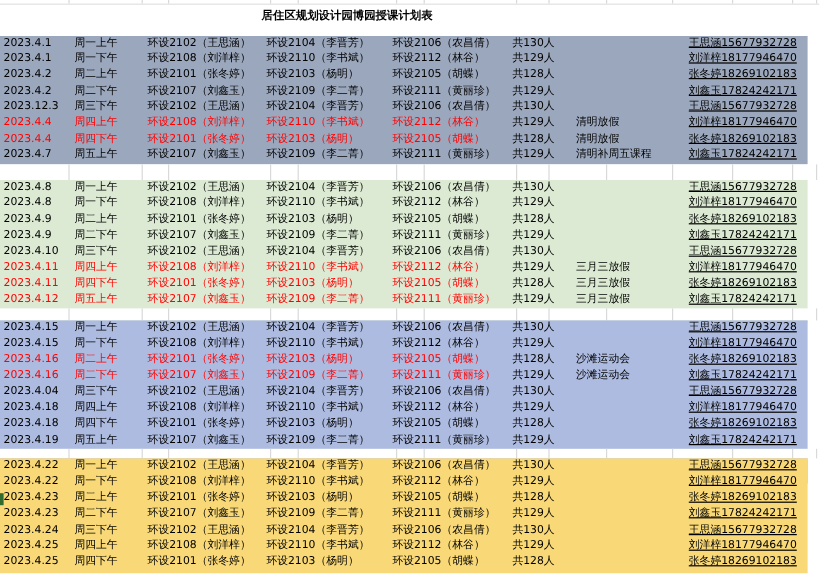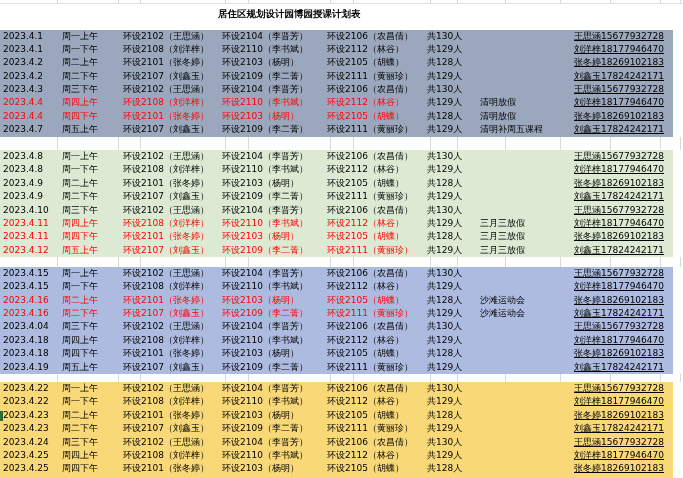--- a/index.html
+++ b/index.html
@@ -86,21 +86,21 @@
     <div class="cell c0">2023.4.2</div>
     <div class="cell c1">周二下午</div>
     <div class="cell c2">环设2107（刘鑫玉）</div>
     <div class="cell c3">环设2109（李二菁）</div>
     <div class="cell c4">环设2111（黄丽珍）</div>
     <div class="cell c5">共129人</div>
     <div class="cell c6"></div>
     <div class="cell c7">刘鑫玉17824242171</div>
   </div>
       <div class="row">
-    <div class="cell c0">2023.4.3</div>
+    <div class="cell c0">2023.12.3</div>
     <div class="cell c1">周三下午</div>
     <div class="cell c2">环设2102（王思涵）</div>
     <div class="cell c3">环设2104（李晋芳）</div>
     <div class="cell c4">环设2106（农昌倩）</div>
     <div class="cell c5">共130人</div>
     <div class="cell c6"></div>
     <div class="cell c7">王思涵15677932728</div>
   </div>
       <div class="row red">
     <div class="cell c0">2023.4.4</div>

